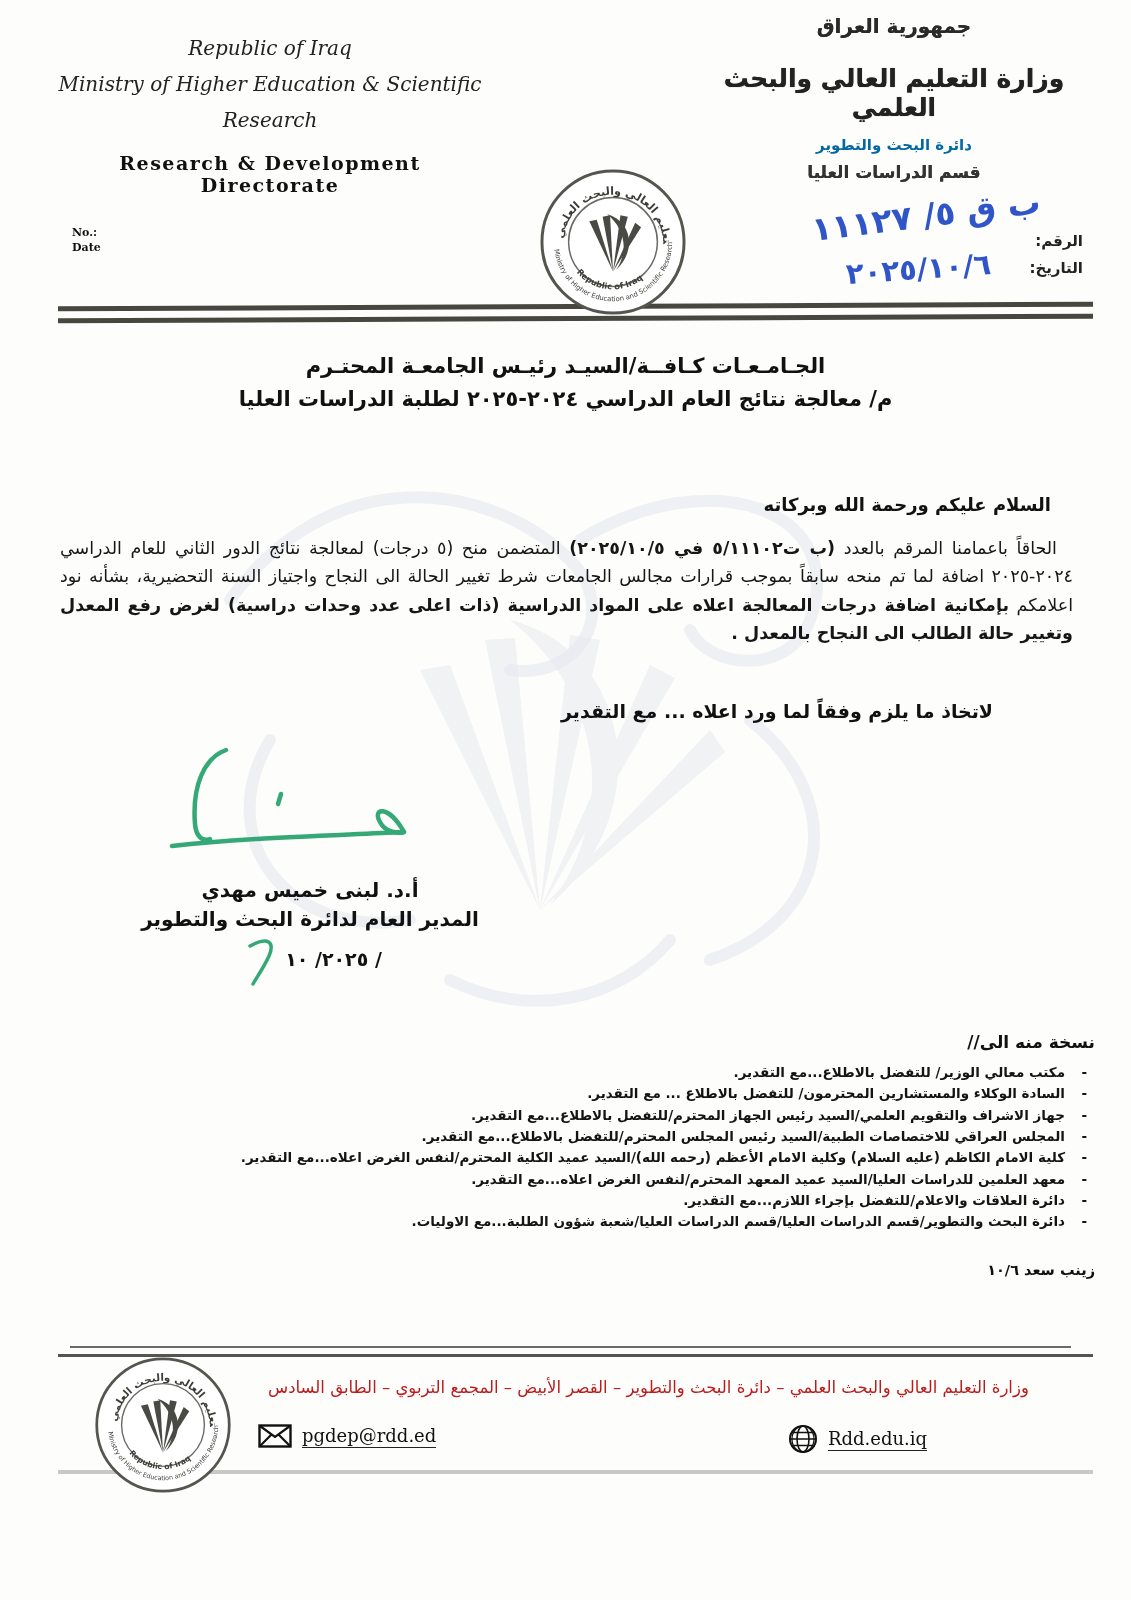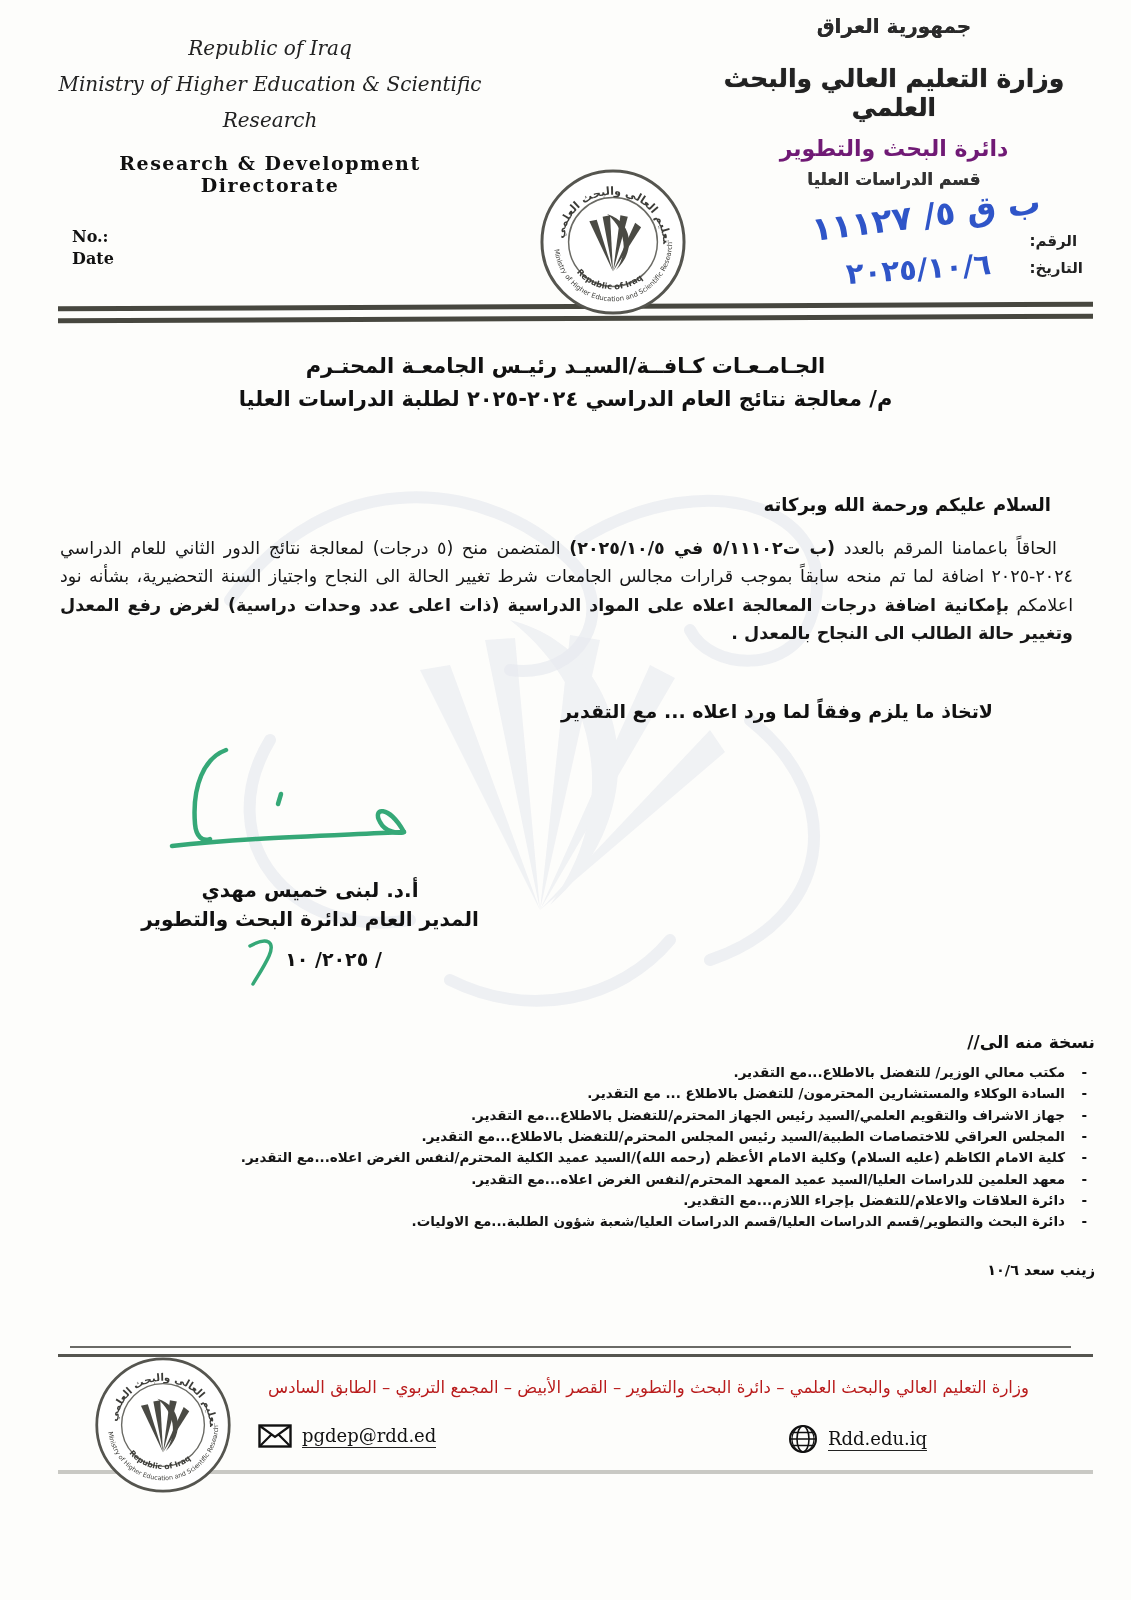--- a/index.html
+++ b/index.html
@@ -7,31 +7,31 @@
     position:relative;width:1131px;height:1600px;margin:0 auto;
     background:#fdfdfb;overflow:hidden;color:#1c1c1c;
     font-family:"DejaVu Sans",sans-serif;
   }
   
   .lh-en{position:absolute;left:52px;top:22px;width:436px;text-align:center;
          font-family:"DejaVu Serif",serif;}
   .lh-en .script{font-style:italic;font-size:20px;line-height:1.0;margin-top:16px;color:#222;}
   .lh-en .dir{font-weight:bold;font-size:19px;letter-spacing:1.5px;margin-top:22px;color:#111;}
   .no-date{position:absolute;left:72px;top:226px;font-family:"DejaVu Serif",serif;
-           font-weight:bold;font-size:16px;line-height:1.35;color:#111;}
+           font-weight:bold;font-size:11px;line-height:1.35;color:#111;}
   
   .lh-ar{position:absolute;right:42px;top:14px;width:390px;text-align:center;direction:rtl;}
   .lh-ar .cal1{font-size:20px;font-weight:bold;letter-spacing:1px;color:#2a2a2a;
                text-shadow:0 0 .6px #2a2a2a;}
   .lh-ar .cal2{font-size:25px;font-weight:bold;margin-top:26px;color:#222;
                text-shadow:0 0 .7px #222;}
-  .lh-ar .dept{font-size:22px;font-weight:bold;margin-top:14px;color:#701a75;}
+  .lh-ar .dept{font-size:15px;font-weight:bold;margin-top:14px;color:#0369a1;}
   .lh-ar .sect{font-size:17px;font-weight:bold;margin-top:8px;color:#333;
                text-shadow:0 0 .5px #333;}
-  .ar-labels{position:absolute;right:48px;top:228px;direction:rtl;text-align:left;
+  .ar-labels{position:absolute;right:48px;top:228px;direction:rtl;text-align:right;
              font-size:15px;font-weight:bold;color:#222;line-height:1.8;}
   .hand{color:#2f55c8;font-weight:bold;}
   .hand-no{position:absolute;right:90px;top:196px;direction:rtl;font-size:33px;
            transform:rotate(-7deg);letter-spacing:4px;}
   .hand-date{position:absolute;right:140px;top:252px;direction:ltr;font-size:29px;
              transform:rotate(-4deg);letter-spacing:5px;}
   
   .seal{position:absolute;}
   .seal-top{left:536px;top:168px;width:154px;height:148px;z-index:5;}
   .seal-footer{left:92px;top:1356px;width:142px;height:138px;z-index:5;}

